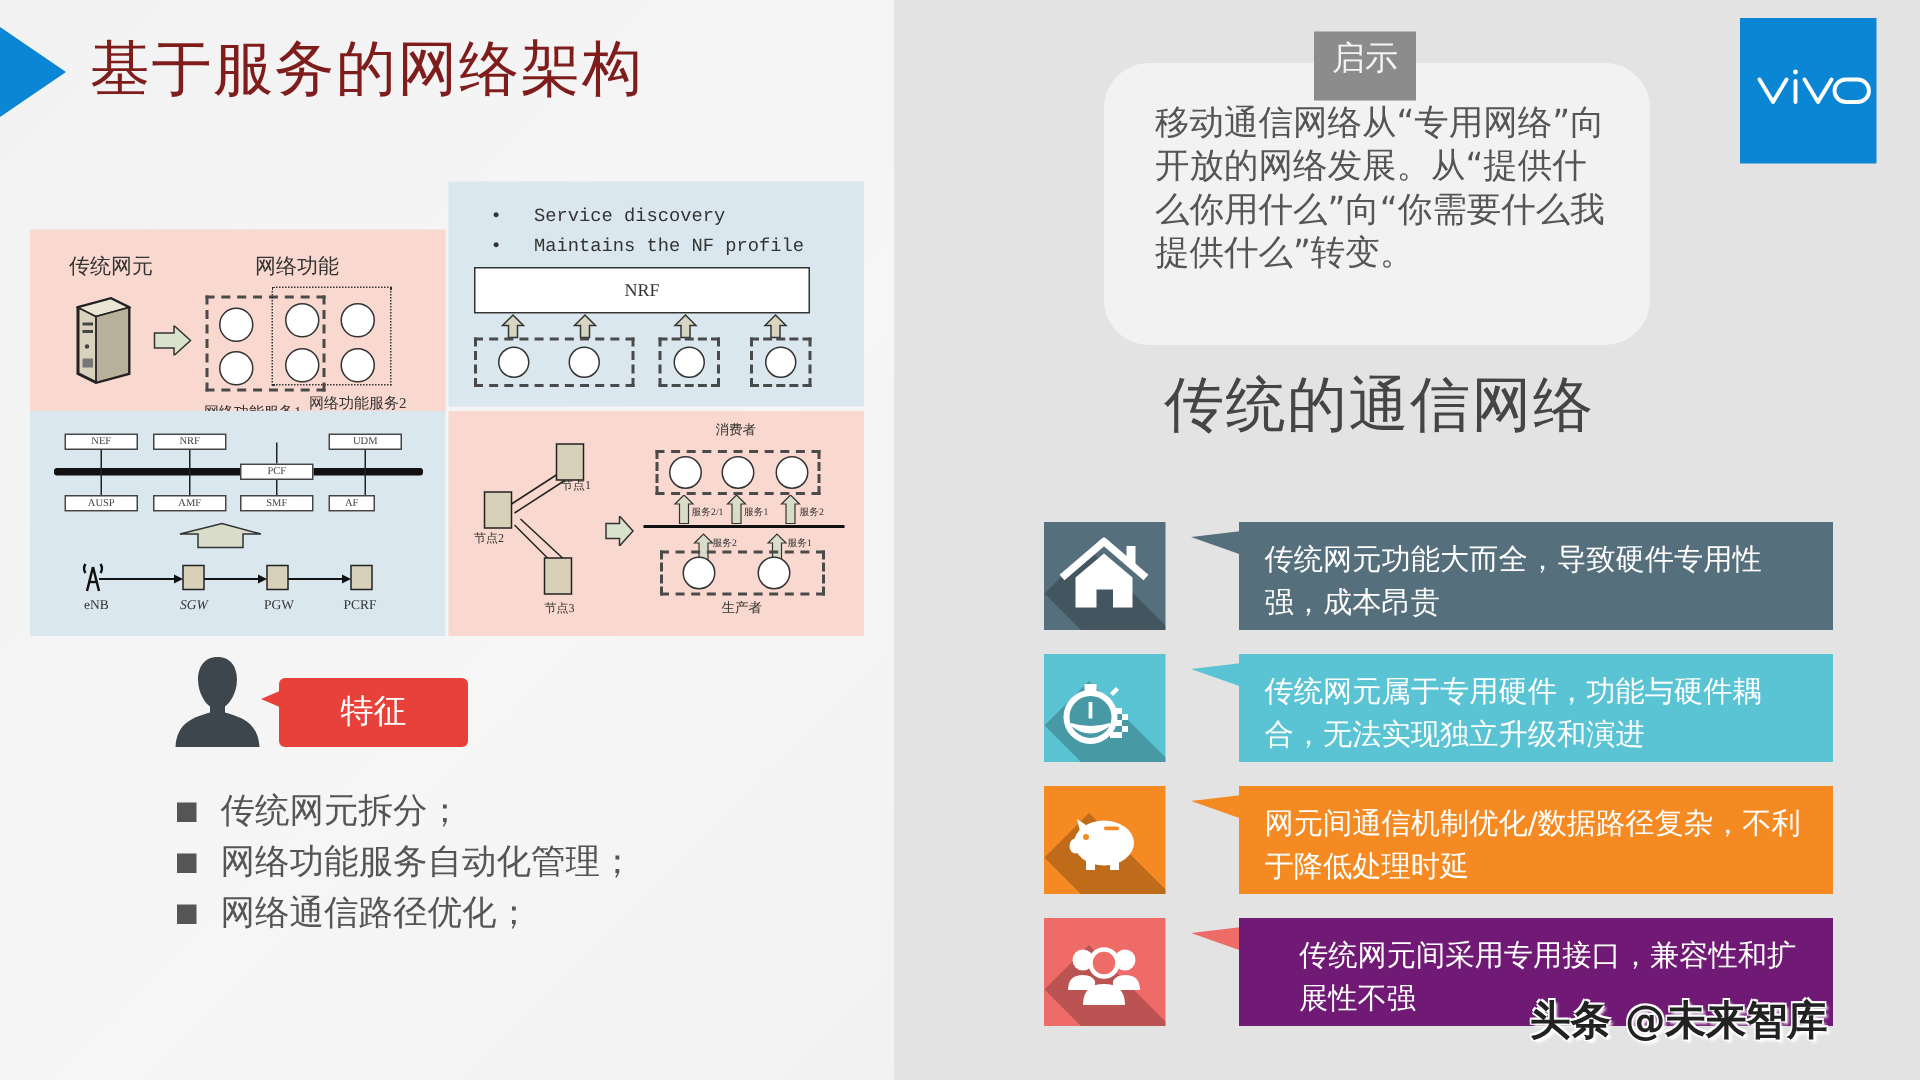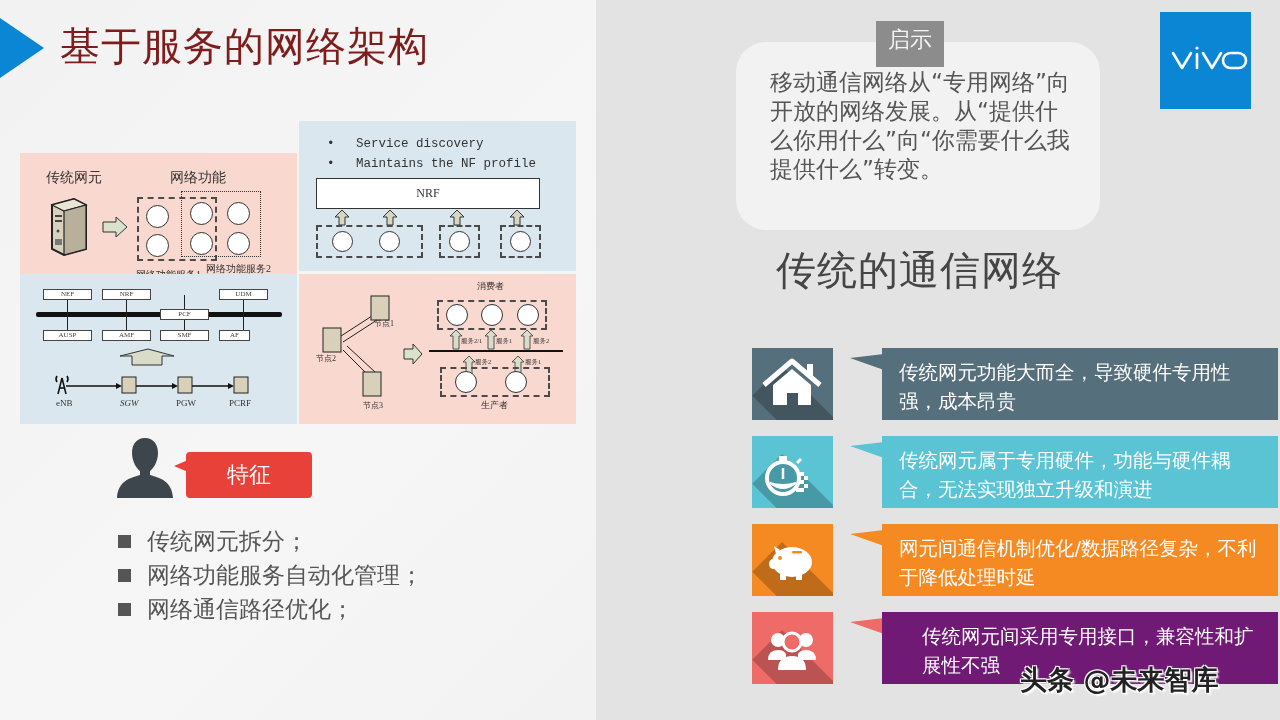--- a/index.html
+++ b/index.html
@@ -34,21 +34,21 @@
   .feature-list { position: absolute; left: 118px; top: 524px; list-style: none; }
   .feature-list li { font-size: 23px; color: #555; line-height: 34px; height: 34px; display: flex; align-items: center; }
   .feature-list .sq { width: 13px; height: 13px; background: #555; margin-right: 16px; display: inline-block; }
 
   .hint-tag { position: absolute; left: 876px; top: 21px; width: 68px; height: 46px; background: #8c8c8c; color: #f4f4f4; font-size: 22px; text-align: center; line-height: 38px; z-index: 2; }
   .hint-bubble { position: absolute; left: 736px; top: 42px; width: 364px; height: 188px; background: #f2f2f2; border-radius: 30px; }
   .hint-text { position: absolute; left: 770px; top: 68px; width: 300px; font-size: 23px; line-height: 29px; color: #555; }
   .vivo-logo { position: absolute; left: 1160px; top: 12px; width: 91px; height: 97px; background: #0b86d4; }
   .section-title { position: absolute; left: 776px; top: 244px; font-size: 40px; color: #454545; letter-spacing: 1px; line-height: 52px; }
 
-  .card { position: absolute; left: 752px; width: 528px; height: 53px; }
+  .card { position: absolute; left: 696px; width: 528px; height: 53px; }
   .card .icon-box { position: absolute; left: 0; top: 0; width: 81px; height: 72px; overflow: hidden; }
   .card .icon-box .shadow { position: absolute; left: 30px; top: 18px; width: 120px; height: 42px; transform: rotate(45deg); transform-origin: 0 0; opacity: 0.22; background: #000; }
   .card .icon-box svg { position: absolute; left: 0; top: 0; }
   .card .text-box { position: absolute; left: 130px; top: 0; width: 396px; height: 72px; padding: 10px 10px 0 17px; color: #fff; font-size: 19.5px; line-height: 29px; }
   .card .tail { position: absolute; left: 98px; top: 6px; width: 0; height: 0; border-top: 4px solid transparent; border-bottom: 12px solid transparent; border-right: 34px solid; }
 
   .watermark { position: absolute; left: 1020px; top: 662px; font-size: 27px; color: #222; text-shadow: 1px 1px 0 #fff, -1px -1px 0 #fff, 1px -1px 0 #fff, -1px 1px 0 #fff, 2px 2px 2px #fff; font-weight: bold; letter-spacing: 0px; }
 </style>
 </head>
 <body>

